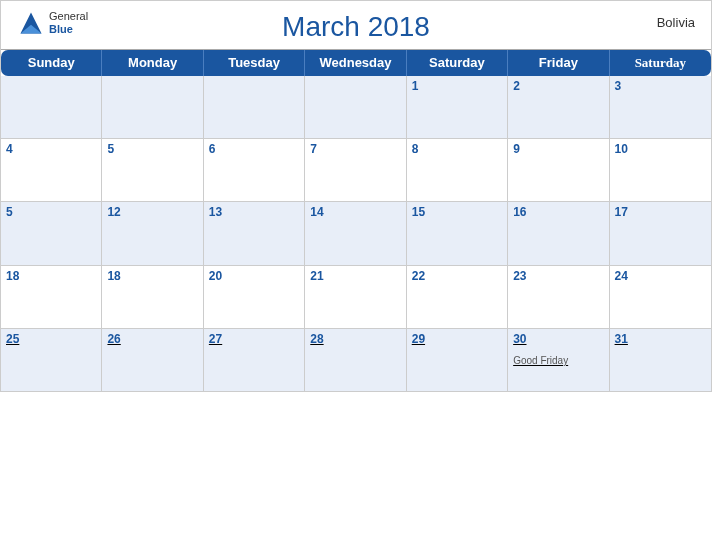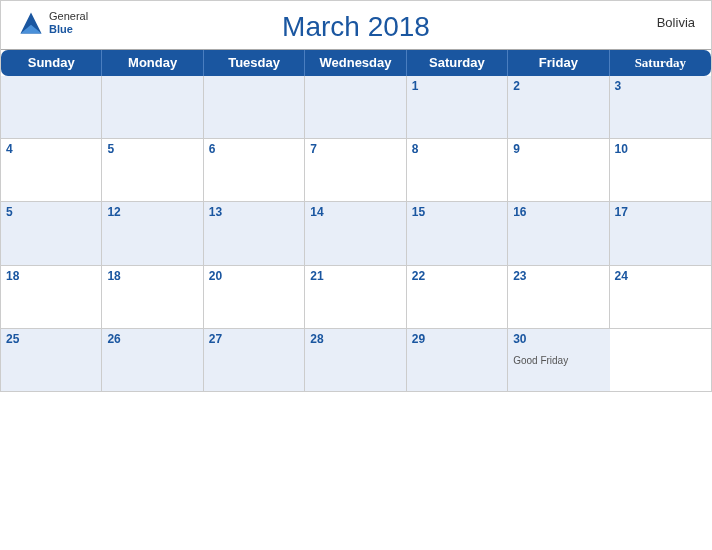--- a/index.html
+++ b/index.html
@@ -80,20 +80,21 @@
       flex-direction: column;
     }
     .week-row {
       flex: 1;
       display: grid;
       grid-template-columns: repeat(7, 1fr);
       border-bottom: 1px solid #ccc;
     }
     .week-row:last-child {
       border-bottom: none;
+      text-decoration: underline;
     }
     .day-cell {
       border-right: 1px solid #ccc;
       padding: 3px 5px;
       position: relative;
       background: #fff;
     }
     .day-cell:last-child {
       border-right: none;
     }
@@ -246,16 +247,19 @@
           <div class="day-cell">
             <span class="day-number">28</span>
           </div>
           <div class="day-cell">
             <span class="day-number">29</span>
           </div>
           <div class="day-cell">
             <span class="day-number">30</span>
             <div class="day-event">Good Friday</div>
           </div>
+          <div class="day-cell">
+            <span class="day-number">31</span>
+          </div>
         </div>
       </div>
   </div>
 </div>
 
 </body></html>

